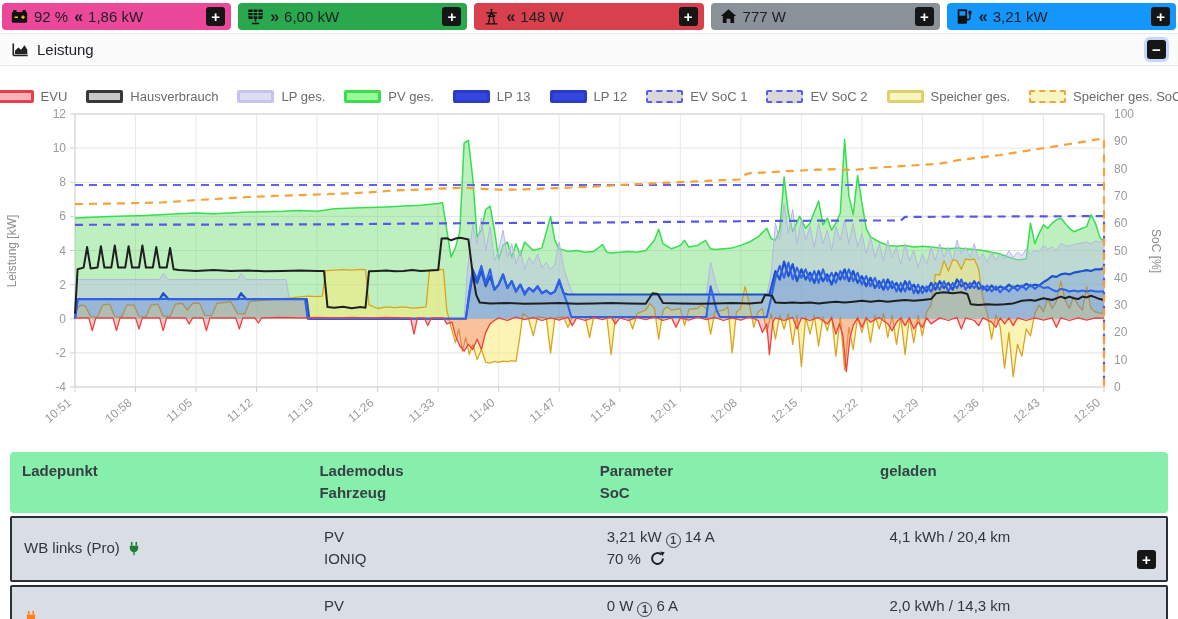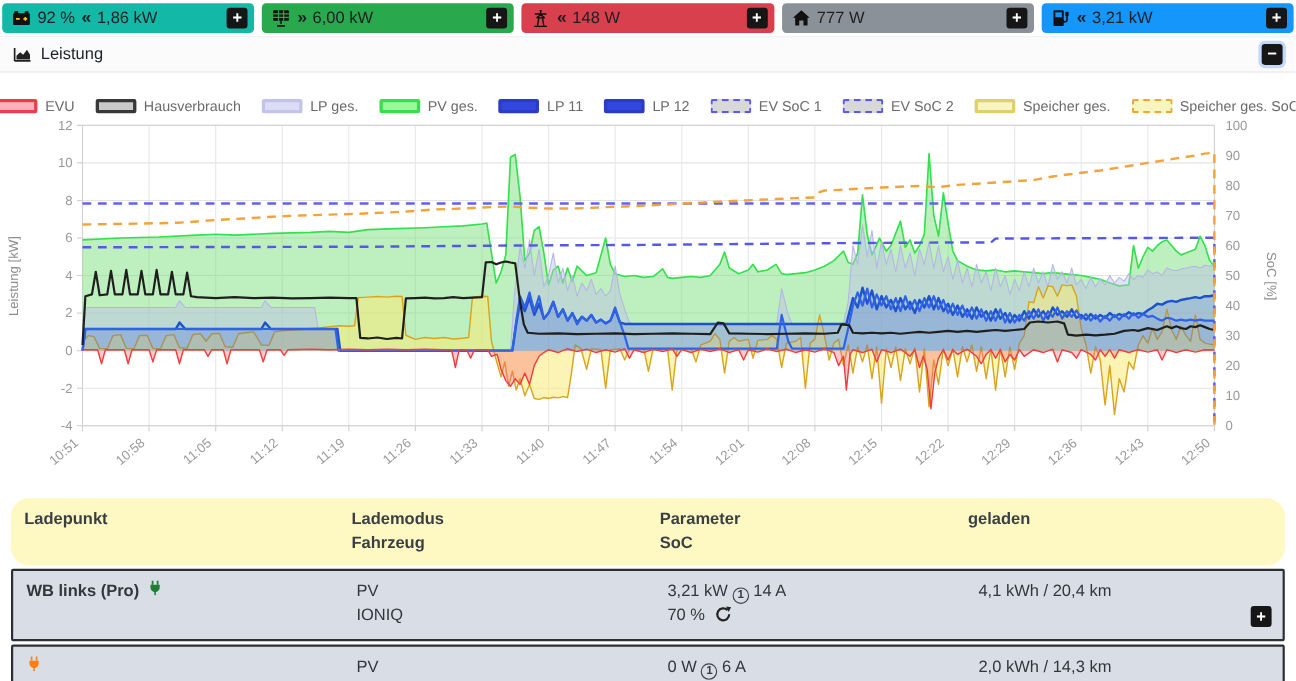--- a/index.html
+++ b/index.html
@@ -21,38 +21,38 @@
   
   .legend{display:flex;justify-content:center;align-items:center;gap:19px;padding:8px 0 2px 0;flex-wrap:nowrap;margin-top:15px;}
   .legend-item{display:flex;align-items:center;gap:7px;font-size:13px;color:#6b6b6b;white-space:nowrap;}
   .swatch{width:37px;height:13px;border-radius:2px;box-sizing:border-box;}
 
   svg text.tick{font-family:"Liberation Sans",sans-serif;font-size:12px;fill:#9a9a9a;}
   svg text.axis{font-family:"Liberation Sans",sans-serif;font-size:12px;fill:#8d8d8d;}
 
   
   .tbl{margin:8px 10px 0 10px;font-size:15px;}
-  .thead{background:#fef9c3;border-radius:16px;color:#3a3f46;font-weight:700;padding:7px 14px 8px 0;}
+  .thead{background:#86efac;border-radius:4px;color:#3a3f46;font-weight:700;padding:7px 14px 8px 0;}
   .grid4{display:grid;grid-template-columns:26% 24.5% 24.5% 25%;}
   .thead .cell{padding:1px 0 1px 12px;line-height:1.45;}
   .trow{background:#d8dde6;border:2px solid #2c2f33;border-radius:2px;margin-top:3px;padding:6px 0 7px 0;}
   .trow .cell{padding:2px 0 2px 12px;line-height:1.5;color:#33373d;}
-  .rowname{font-weight:700;color:#2f3338;display:flex;align-items:flex-start;gap:7px;}
+  .rowname{font-weight:400;color:#2f3338;display:flex;align-items:center;gap:7px;}
   .c4{display:flex;align-items:flex-start;flex-direction:column;}
   .c4 .sqbtn{margin-left:auto;margin-right:10px;margin-top:2px;}
   .phase1{display:inline-flex;width:15px;height:15px;border:1.3px solid #3a3f46;border-radius:50%;font-size:10.5px;font-weight:700;justify-content:center;align-items:center;margin:0 4px;vertical-align:-2px;color:#3a3f46;box-sizing:border-box;}
   .inline-icn{display:inline-flex;width:15px;height:15px;vertical-align:-2px;margin-left:5px;}
   .plug{display:inline-flex;width:14px;height:15px;}
 </style>
 </head>
 <body>
 <div class="wrap">
 
 <div class="badgebar">
-  <div class="badge" style="background:#14b8a6">
+  <div class="badge" style="background:#ec4899">
     <span class="icn">
       <svg viewBox="0 0 16 16" width="17" height="17">
             <g fill="#111">
               <rect x="2" y="2" width="3.2" height="2.4"></rect>
               <rect x="10.8" y="2" width="3.2" height="2.4"></rect>
               <rect x="0.8" y="3.8" width="14.4" height="10" rx="1"></rect>
             </g>
             <path d="M3.3 8.6h3.2M11.3 7v3.2M9.7 8.6h3.2" stroke="#fcc30d" stroke-width="1.4"></path>
           </svg>
     </span>
@@ -131,21 +131,21 @@
         <span class="legend-item">
           <span class="swatch" style="background: rgb(220, 220, 244); border: 3px solid rgb(195, 195, 236);"></span>
           <span>LP ges.</span>
         </span>
         <span class="legend-item">
           <span class="swatch" style="background: rgb(152, 251, 152); border: 3px solid rgb(59, 221, 78);"></span>
           <span>PV ges.</span>
         </span>
         <span class="legend-item">
           <span class="swatch" style="background: rgb(51, 71, 224); border: 3px solid rgb(42, 60, 196);"></span>
-          <span>LP 11</span>
+          <span>LP 13</span>
         </span>
         <span class="legend-item">
           <span class="swatch" style="background: rgb(51, 71, 224); border: 3px solid rgb(42, 60, 196);"></span>
           <span>LP 12</span>
         </span>
         <span class="legend-item">
           <span class="swatch" style="background: rgb(216, 216, 216); border: 2.5px dashed rgb(90, 90, 240);"></span>
           <span>EV SoC 1</span>
         </span>
         <span class="legend-item">

